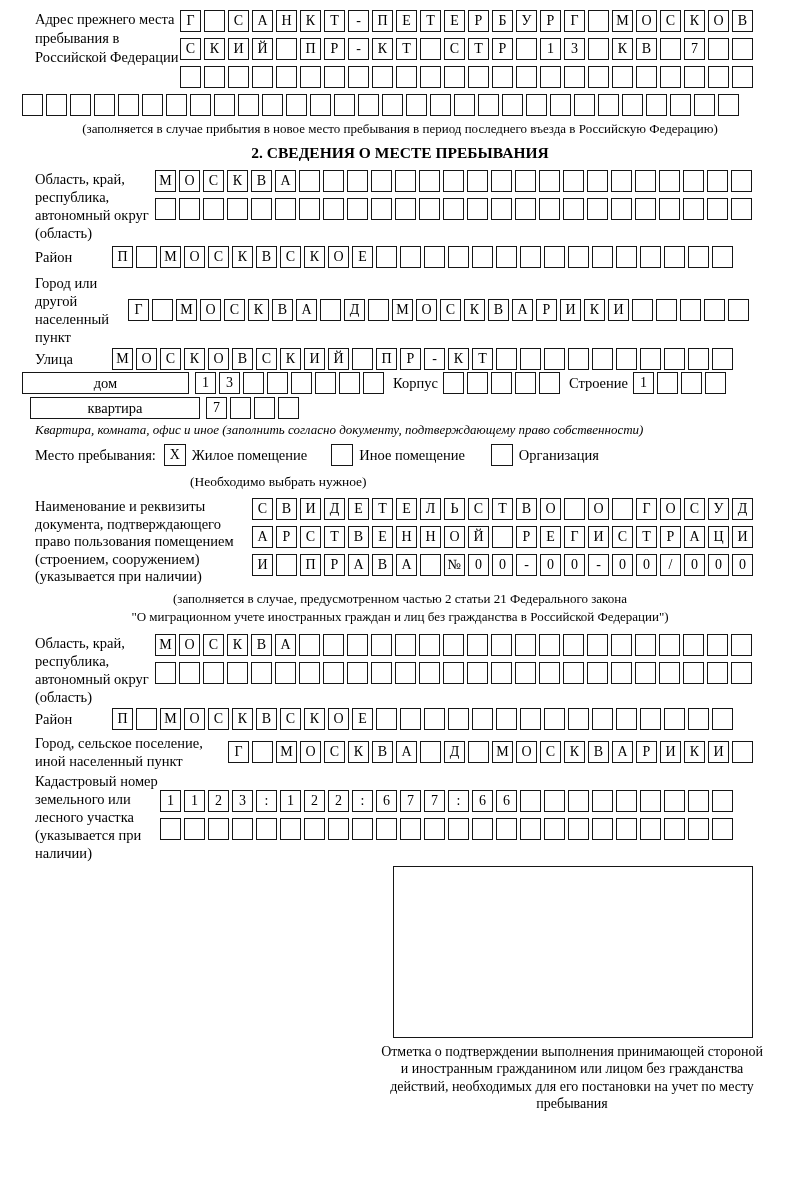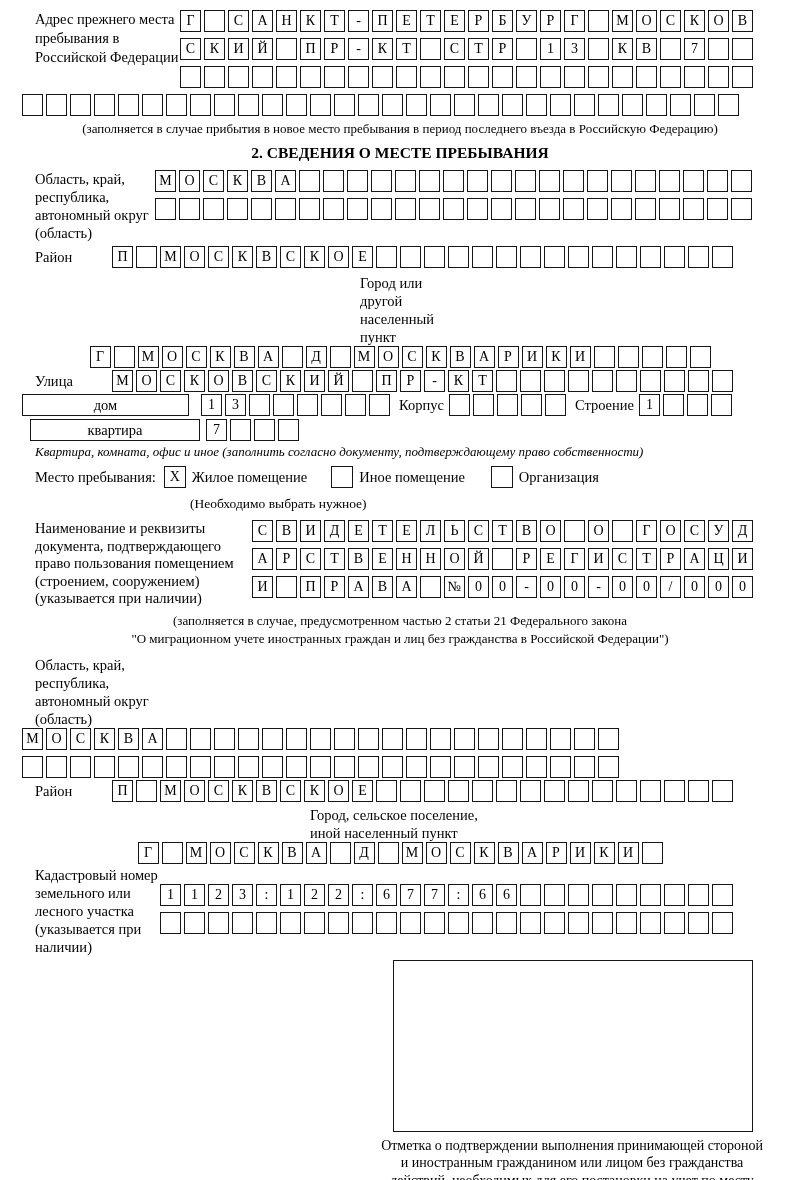--- a/index.html
+++ b/index.html
@@ -32,28 +32,28 @@
   .w-city2    { width:206px; }
   .w-cad      { width:138px; }
 
   .block1 { margin-bottom:6px; }
   .full-row { margin-bottom:5px; }
 
   .caption { font-size:13px; line-height:16px; }
   .center { text-align:center; }
   .sec-title { text-align:center; font-weight:bold; font-size:15.5px; line-height:19px; margin:6px 0 8px 0; }
 
-  .mb2{margin-bottom:2px;flex-direction:column;} .mb3{margin-bottom:3px;} .mb4{margin-bottom:4px;}
+  .mb2{margin-bottom:2px;} .mb3{margin-bottom:3px;} .mb4{margin-bottom:4px;}
   .mb5{margin-bottom:2px;} .mb6{margin-bottom:6px;} .mb8{margin-bottom:8px;}
 
   .wide-box {
     flex:none; height:20px; border:1.5px solid #161616; display:flex;
     align-items:center; justify-content:center; font-size:14.5px;
   }
-  .box-dom { width:165px; margin-right:12px; }
+  .box-dom { width:165px; margin-right:6px; }
   .box-kv  { width:168px; margin-right:6px; }
   .inline-lbl { flex:none; font-size:14.5px; margin:0 5px 0 9px; }
 
   .chk-row { display:flex; align-items:center; font-size:14.5px; margin-bottom:8px; }
   .chk-label { padding-left:13px; }
   .chk-box {
     flex:none; width:20px; height:20px; border:1.5px solid #161616; margin:0 6px 0 8px;
     display:flex; align-items:center; justify-content:center; font-size:14px;
   }
   .gap1 { margin-left:24px; } .gap2 { margin-left:26px; }

